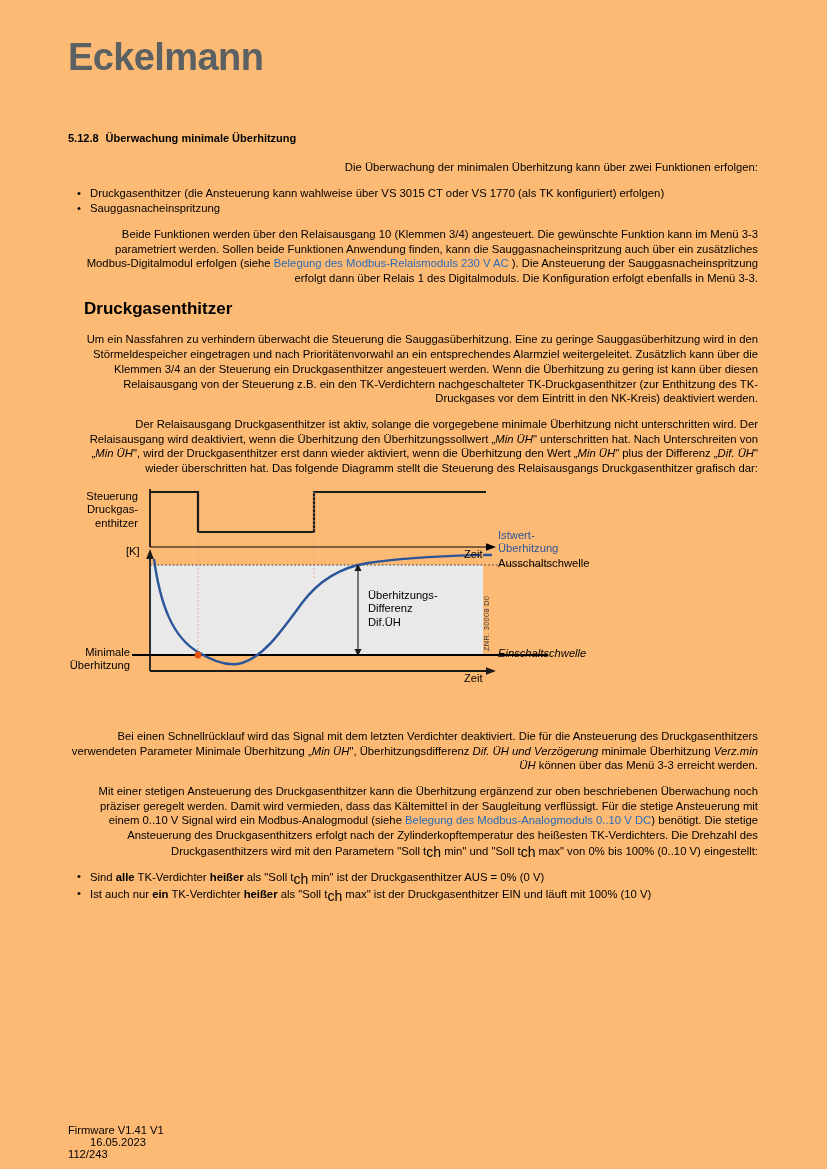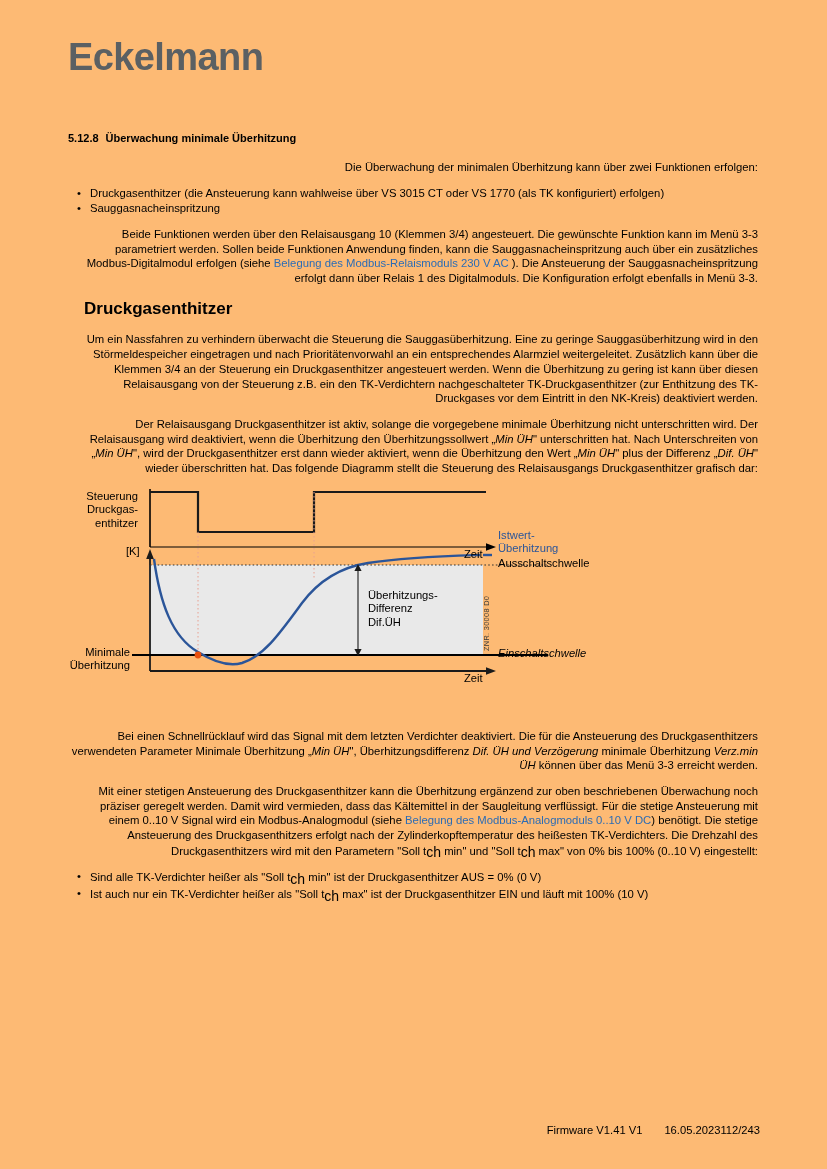--- a/index.html
+++ b/index.html
@@ -70,21 +70,21 @@
     content: "\2022";
     position: absolute;
     left: 9px;
     top: 0;
   }
   a.link, .link {
     color: #2b6cb5;
     text-decoration: none;
   }
   .it { font-style: italic; }
-  .bd { font-weight: normal; }
+  .bd { font-weight: bold; }
   sub {
     font-size: 14px;
     vertical-align: baseline;
     position: relative;
     top: 2.5px;
   }
 
   
   .figure {
     position: relative;
@@ -116,21 +116,22 @@
   }
 
   
   .footer {
     position: absolute;
     left: 68px;
     top: 1124px;
     width: 692px;
     font-size: 11.2px;
     display: flex;
-    justify-content: flex-end;
+    justify-content: space-between;
+    flex-direction: column;
   }
   .footer .mid { margin-left: 22px; }
 </style>
 </head>
 <body>
 
 <div class="page">
 
   <div class="logo">Eckelmann</div>
 

